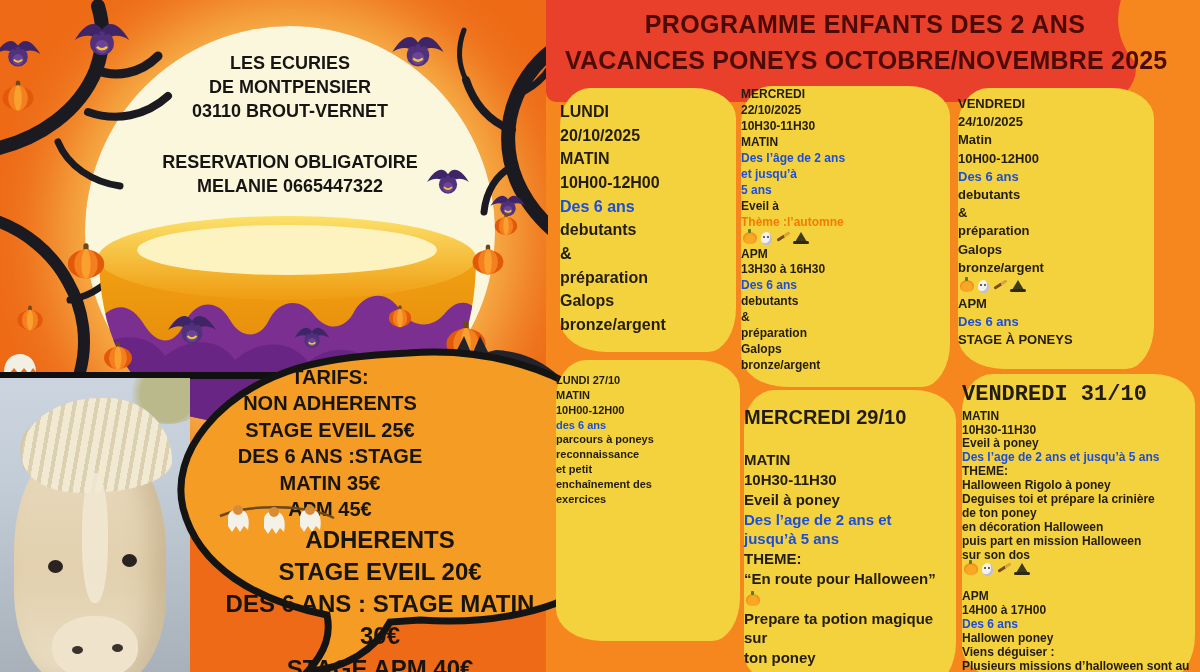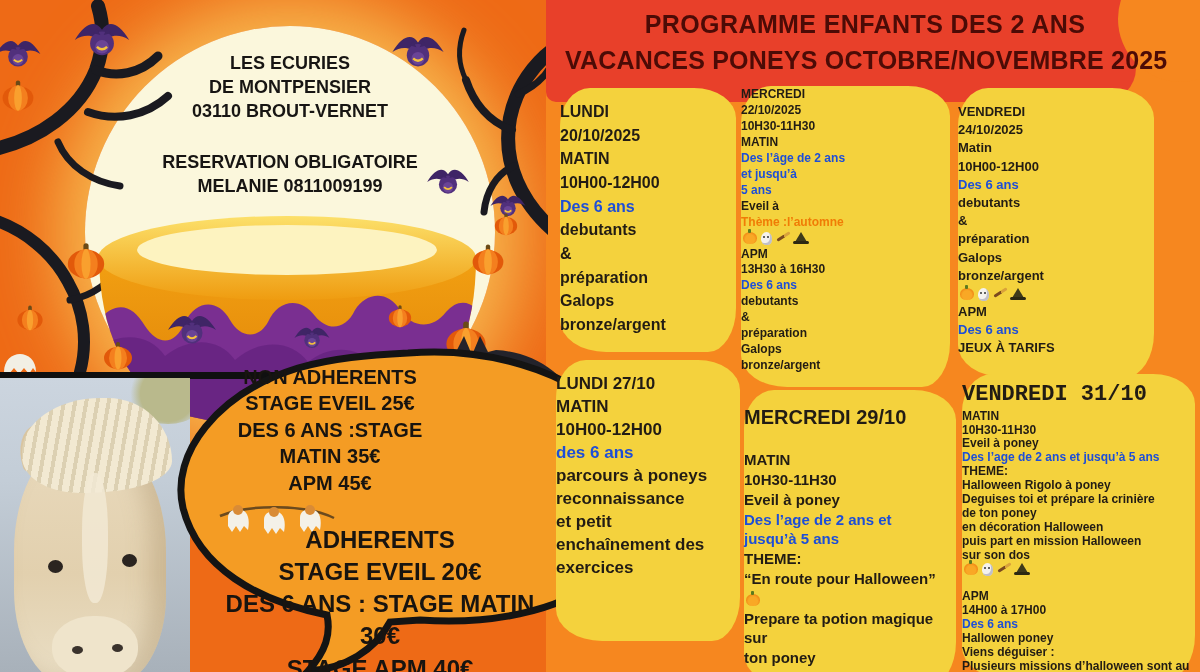--- a/index.html
+++ b/index.html
@@ -64,24 +64,24 @@
   .ln{white-space:nowrap;}
   .ln.b{color:#221c14;}
   .ln.r{color:#1d4ed8;}
   .ln.o{color:#f07c06;}
   .ln.big{font-weight:800;}
 
   #card0{left:560px;top:88px;width:176px;height:252px;padding-top:12px;}
   #card0 .ln{font-size:16px;line-height:1.48;}
   #card1{left:741px;top:86px;width:209px;height:300px;padding-top:1px;}
   #card1 .ln{font-size:12px;line-height:1.33;}
-  #card2{left:958px;top:88px;width:196px;height:274px;padding-top:15px;}
+  #card2{left:958px;top:88px;width:196px;height:274px;padding-top:7px;}
   #card2 .ln{font-size:13px;line-height:1.4;}
   #card3{left:556px;top:360px;width:184px;height:268px;padding-top:13px;}
-  #card3 .ln{font-size:17px;line-height:1.35;}
+  #card3 .ln{font-size:11px;line-height:1.35;}
   #card4{left:744px;top:390px;width:212px;height:282px;padding-top:14px;}
   #card4 .ln{font-size:15px;line-height:1.32;}
   #card4 .ln.big{font-size:20px;}
   #card5{left:962px;top:374px;width:233px;height:298px;padding-top:7px;}
   #card5 .ln{font-size:12px;line-height:1.16;}
   #card5 .ln.big{font-size:22px;line-height:1.3;font-family:Liberation Mono, monospace;}
 
   
   .ico{display:inline-block;vertical-align:middle;margin:0 2px;}
   .ico-pumpkin{width:14px;height:12px;border-radius:50% 50% 46% 46%;position:relative;
@@ -108,21 +108,21 @@
 
 <div id="venue" class="abs">
   <div>
       <div>LES ECURIES</div>
       <div>DE MONTPENSIER</div>
       <div>03110 BROUT-VERNET</div>
     </div>
   <div class="spacer-line"></div>
   <div>
       <div>RESERVATION OBLIGATOIRE</div>
-      <div>MELANIE 0811009199</div>
+      <div>MELANIE 0665447322</div>
     </div>
 </div>
 
 <svg id="left-deco" class="abs" viewBox="0 0 548 672">
   <defs>
     <linearGradient id="rimG" x1="0" y1="0" x2="0" y2="1">
       <stop offset="0" stop-color="#fce06a"></stop>
         <stop offset="1" stop-color="#ef9c10"></stop>
     </linearGradient>
     <linearGradient id="bodyG" x1="0" y1="0" x2="0" y2="1">
@@ -221,20 +221,21 @@
 </div>
 
 <svg id="bubble-svg" class="abs" viewBox="0 0 520 334">
   <path d="M250,15 C340,8 432,40 466,95 C496,142 490,202 440,242 C400,274 330,287 262,282
            L232,284 C217,312 187,331 150,333 C168,313 173,296 169,277
            C100,263 40,230 25,170 C12,115 60,55 140,30 C175,20 210,17 250,15 Z" fill="#f49c24" stroke="#141414" stroke-width="7"></path>
 </svg>
 
 <div id="tarifs-a" class="abs">
   <div>
+      <div>TARIFS:</div>
       <div>NON ADHERENTS</div>
       <div>STAGE EVEIL 25€</div>
       <div>DES 6 ANS :STAGE</div>
       <div>MATIN 35€</div>
       <div>APM 45€</div>
     </div>
 </div>
 <div id="tarifs-b" class="abs">
   <div>
       <div>ADHERENTS</div>
@@ -303,21 +304,21 @@
     <div class="ln b">10H00-12H00</div>
     <div class="ln r">Des 6 ans</div>
     <div class="ln b">debutants</div>
     <div class="ln b">&amp;</div>
     <div class="ln b">préparation</div>
     <div class="ln b">Galops</div>
     <div class="ln b">bronze/argent</div>
     <div class="ln icons"><span class="ico ico-pumpkin"></span><span class="ico ico-ghost"></span><span class="ico ico-broom"></span><span class="ico ico-witch-hat"></span></div>
     <div class="ln b">APM</div>
     <div class="ln r">Des 6 ans</div>
-    <div class="ln b">JEUX À TARIFS</div>
+    <div class="ln b">STAGE À PONEYS</div>
   </div>
 <div id="card3" class="card">
     <div class="ln big">LUNDI  27/10</div>
     <div class="ln b">MATIN</div>
     <div class="ln b">10H00-12H00</div>
     <div class="ln r">des 6 ans</div>
     <div class="ln b">parcours à poneys</div>
     <div class="ln b">reconnaissance</div>
     <div class="ln b">et petit</div>
     <div class="ln b">enchaînement des</div>

